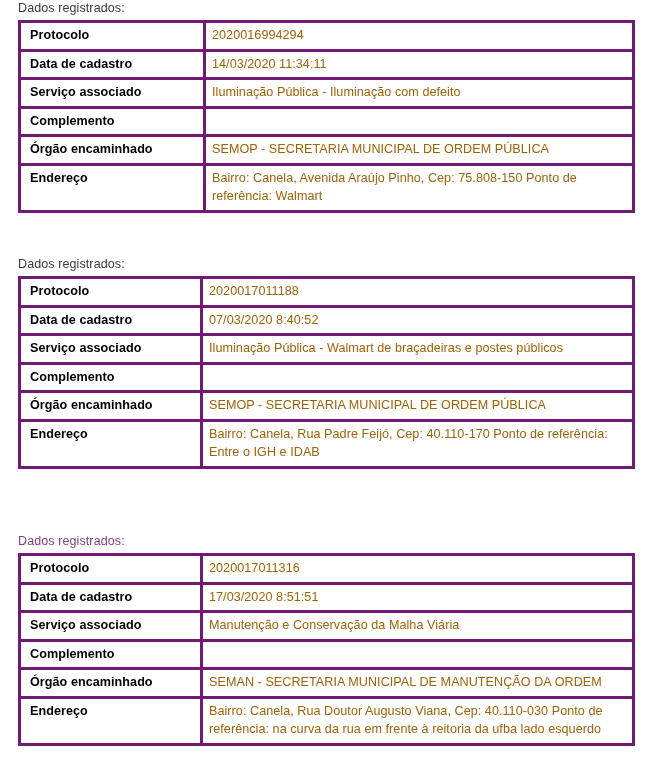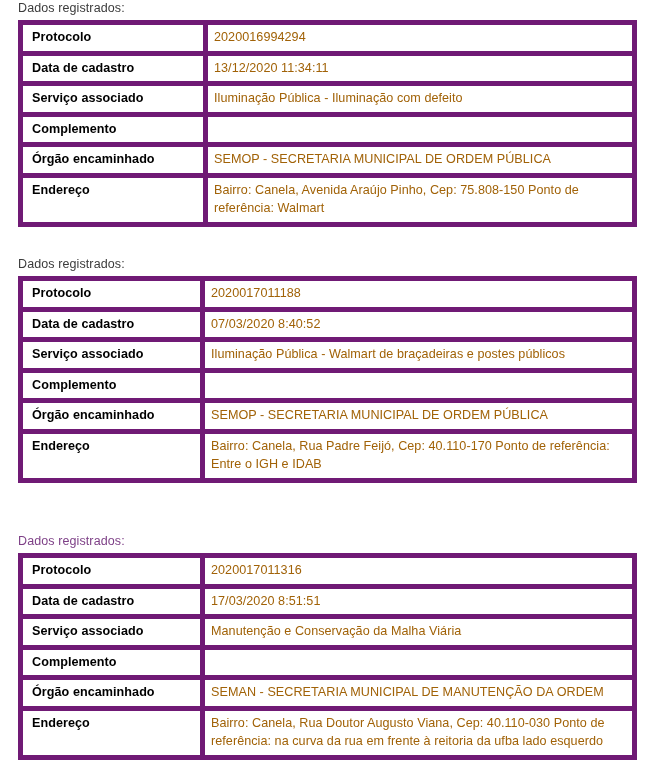--- a/index.html
+++ b/index.html
@@ -49,21 +49,21 @@
 
   table.record-table {
     border-collapse: collapse;
     table-layout: fixed;
     margin-left: 18px;
     width: 614px;
     background: #ffffff;
   }
 
   table.record-table td {
-    border: 5px solid #701a75;
+    border: 3px solid #701a75;
     vertical-align: top;
     padding: 3px 6px 4px 6px;
     font-size: 12.6px;
     line-height: 18.5px;
     height: 17px;
     box-sizing: border-box;
     word-wrap: break-word;
     margin-left: 24px;
   }
 
@@ -102,21 +102,21 @@
         <col class="col-label">
         <col class="col-value">
       </colgroup>
       <tbody>
         <tr>
           <td class="field-label">Protocolo</td>
           <td class="field-value">2020016994294</td>
         </tr>
         <tr>
           <td class="field-label">Data de cadastro</td>
-          <td class="field-value">13/12/2020 11:34:11</td>
+          <td class="field-value">14/03/2020 11:34:11</td>
         </tr>
         <tr>
           <td class="field-label">Serviço associado</td>
           <td class="field-value">Iluminação Pública - Iluminação com defeito</td>
         </tr>
         <tr>
           <td class="field-label">Complemento</td>
           <td class="field-value empty-cell"></td>
         </tr>
         <tr>

